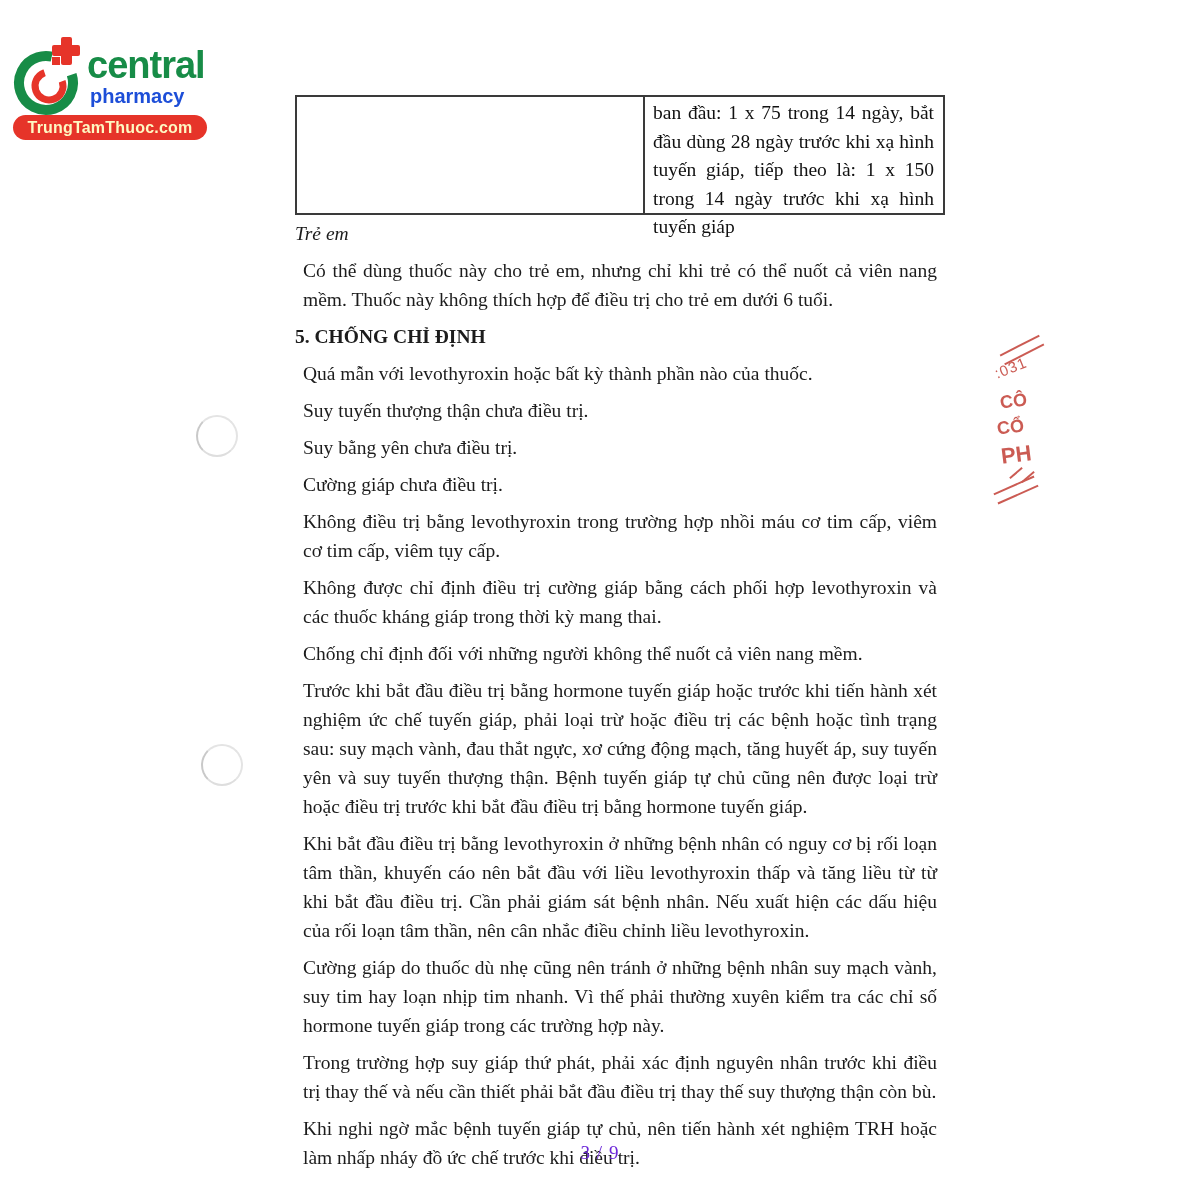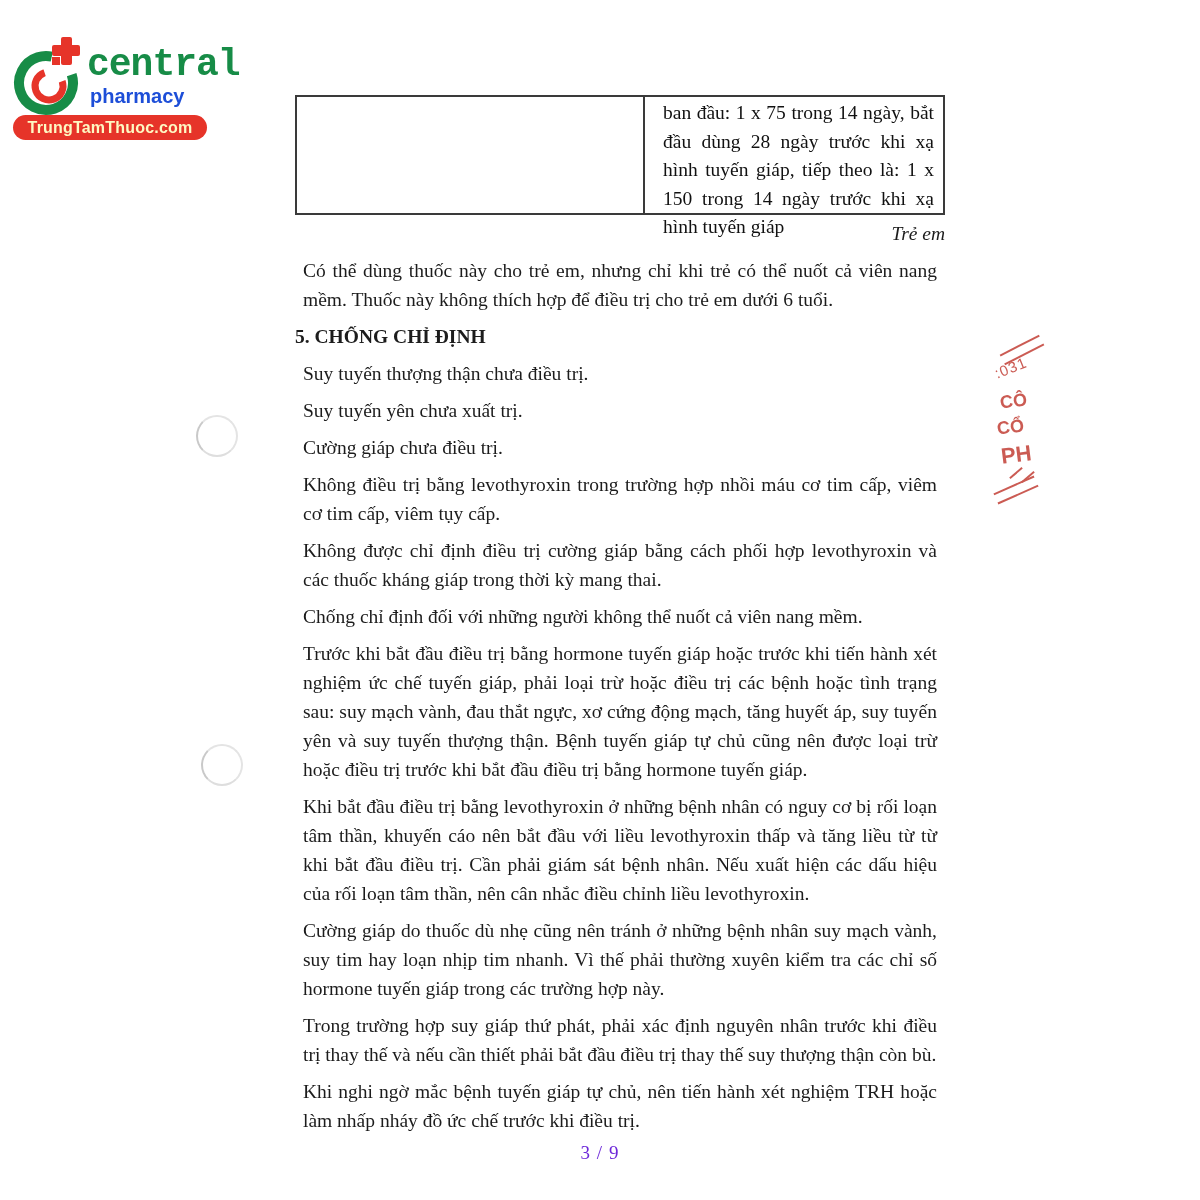--- a/index.html
+++ b/index.html
@@ -4,50 +4,50 @@
 <style>
   html,body{margin:0;padding:0;}
   body{
     width:1200px;height:1200px;position:relative;background:#ffffff;
     font-family:"Liberation Serif",serif;color:#1c1c1c;overflow:hidden;
   }
   
   .logo{position:absolute;left:13px;top:36px;width:210px;height:112px;}
   .logo svg{position:absolute;left:0;top:0;}
   .logo .brand{
-    position:absolute;left:74px;top:10px;font-family:Liberation Mono, monospace;
+    position:absolute;left:74px;top:10px;font-family:Liberation Sans, sans-serif;
     font-weight:bold;font-size:38px;color:#178c47;letter-spacing:-1px;line-height:1;
   }
   .logo .tagline{
     position:absolute;left:77px;top:50px;font-family:"Liberation Sans",sans-serif;
     font-weight:bold;font-size:20px;color:#1d4ed8;line-height:1;
   }
   .logo .pill{
     position:absolute;left:0;top:79px;width:194px;height:25px;border-radius:13px;
     background:#e63429;color:#fef9c3;font-family:"Liberation Sans",sans-serif;
     font-weight:bold;font-size:16px;text-align:center;line-height:25px;letter-spacing:.2px;
   }
   
   .dose-table{
     position:absolute;left:295px;top:95px;width:650px;height:120px;
     border:2px solid #3a3a3a;box-sizing:border-box;display:flex;
   }
   .dose-table .cell-left{width:348px;border-right:2px solid #3a3a3a;box-sizing:border-box;}
   .dose-table .cell-right{
-    flex:1;padding:2px 9px 0 18px;font-size:19.5px;line-height:28.5px;
+    flex:1;padding:2px 9px 0 8px;font-size:19.5px;line-height:28.5px;
     text-align:justify;color:#111;
   }
   
   .content{
     position:absolute;left:295px;top:219px;width:650px;
     font-size:19.5px;line-height:29px;text-align:justify;
   }
   .content .blk-p{margin:8px;}
   .content .blk-h{margin:0;font-weight:bold;text-align:left;}
-  .content .blk-italic{margin:0;font-style:italic;text-align:right;}
+  .content .blk-italic{margin:0;font-style:italic;text-align:left;}
   
   .hole{
     position:absolute;width:42px;height:42px;border-radius:50%;
     border:2px solid #e4e4e4;border-left-color:#c9c9c9;border-bottom-color:#dedede;
     box-sizing:border-box;background:#fff;
   }
   .hole.h1{left:196px;top:415px;}
   .hole.h2{left:201px;top:744px;}
   
   .stamp{position:absolute;left:986px;top:336px;width:70px;height:170px;
@@ -88,22 +88,23 @@
 
 <div class="dose-table">
   <div class="cell-left"></div>
   <div class="cell-right">ban đầu: 1 x 75 trong 14 ngày, bắt đầu dùng 28 ngày trước khi xạ hình tuyến giáp, tiếp theo là: 1 x 150 trong 14 ngày trước khi xạ hình tuyến giáp</div>
 </div>
 
 <div class="content">
   <p class="blk-italic">Trẻ em</p>
   <p class="blk-p">Có thể dùng thuốc này cho trẻ em, nhưng chỉ khi trẻ có thể nuốt cả viên nang mềm. Thuốc này không thích hợp để điều trị cho trẻ em dưới 6 tuổi.</p>
   <p class="blk-h">5. CHỐNG CHỈ ĐỊNH</p>
+  <p class="blk-p">Quá mẫn với levothyroxin hoặc bất kỳ thành phần nào của thuốc.</p>
   <p class="blk-p">Suy tuyến thượng thận chưa điều trị.</p>
-  <p class="blk-p">Suy tuyến yên chưa xuất trị.</p>
+  <p class="blk-p">Suy bằng yên chưa điều trị.</p>
   <p class="blk-p">Cường giáp chưa điều trị.</p>
   <p class="blk-p">Không điều trị bằng levothyroxin trong trường hợp nhồi máu cơ tim cấp, viêm cơ tim cấp, viêm tụy cấp.</p>
   <p class="blk-p">Không được chỉ định điều trị cường giáp bằng cách phối hợp levothyroxin và các thuốc kháng giáp trong thời kỳ mang thai.</p>
   <p class="blk-p">Chống chỉ định đối với những người không thể nuốt cả viên nang mềm.</p>
   <p class="blk-p">Trước khi bắt đầu điều trị bằng hormone tuyến giáp hoặc trước khi tiến hành xét nghiệm ức chế tuyến giáp, phải loại trừ hoặc điều trị các bệnh hoặc tình trạng sau: suy mạch vành, đau thắt ngực, xơ cứng động mạch, tăng huyết áp, suy tuyến yên và suy tuyến thượng thận. Bệnh tuyến giáp tự chủ cũng nên được loại trừ hoặc điều trị trước khi bắt đầu điều trị bằng hormone tuyến giáp.</p>
   <p class="blk-p">Khi bắt đầu điều trị bằng levothyroxin ở những bệnh nhân có nguy cơ bị rối loạn tâm thần, khuyến cáo nên bắt đầu với liều levothyroxin thấp và tăng liều từ từ khi bắt đầu điều trị. Cần phải giám sát bệnh nhân. Nếu xuất hiện các dấu hiệu của rối loạn tâm thần, nên cân nhắc điều chỉnh liều levothyroxin.</p>
   <p class="blk-p">Cường giáp do thuốc dù nhẹ cũng nên tránh ở những bệnh nhân suy mạch vành, suy tim hay loạn nhịp tim nhanh. Vì thế phải thường xuyên kiểm tra các chỉ số hormone tuyến giáp trong các trường hợp này.</p>
   <p class="blk-p">Trong trường hợp suy giáp thứ phát, phải xác định nguyên nhân trước khi điều trị thay thế và nếu cần thiết phải bắt đầu điều trị thay thế suy thượng thận còn bù.</p>
   <p class="blk-p">Khi nghi ngờ mắc bệnh tuyến giáp tự chủ, nên tiến hành xét nghiệm TRH hoặc làm nhấp nháy đồ ức chế trước khi điều trị.</p>
 </div>

